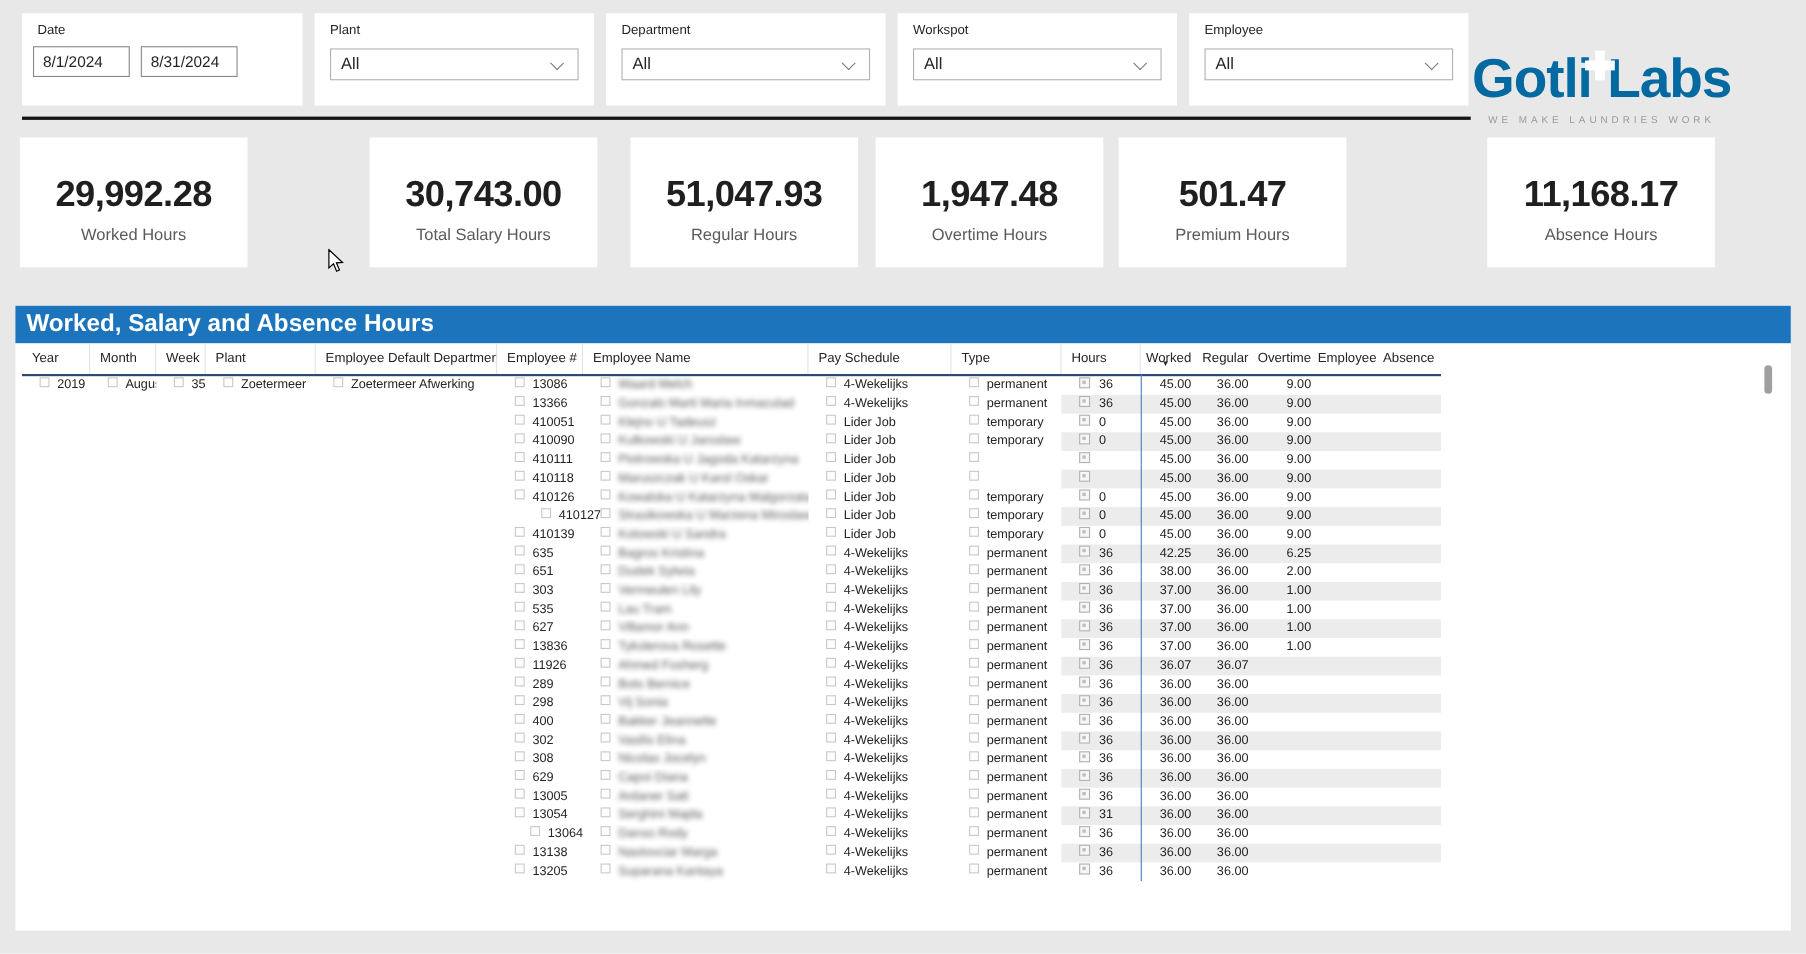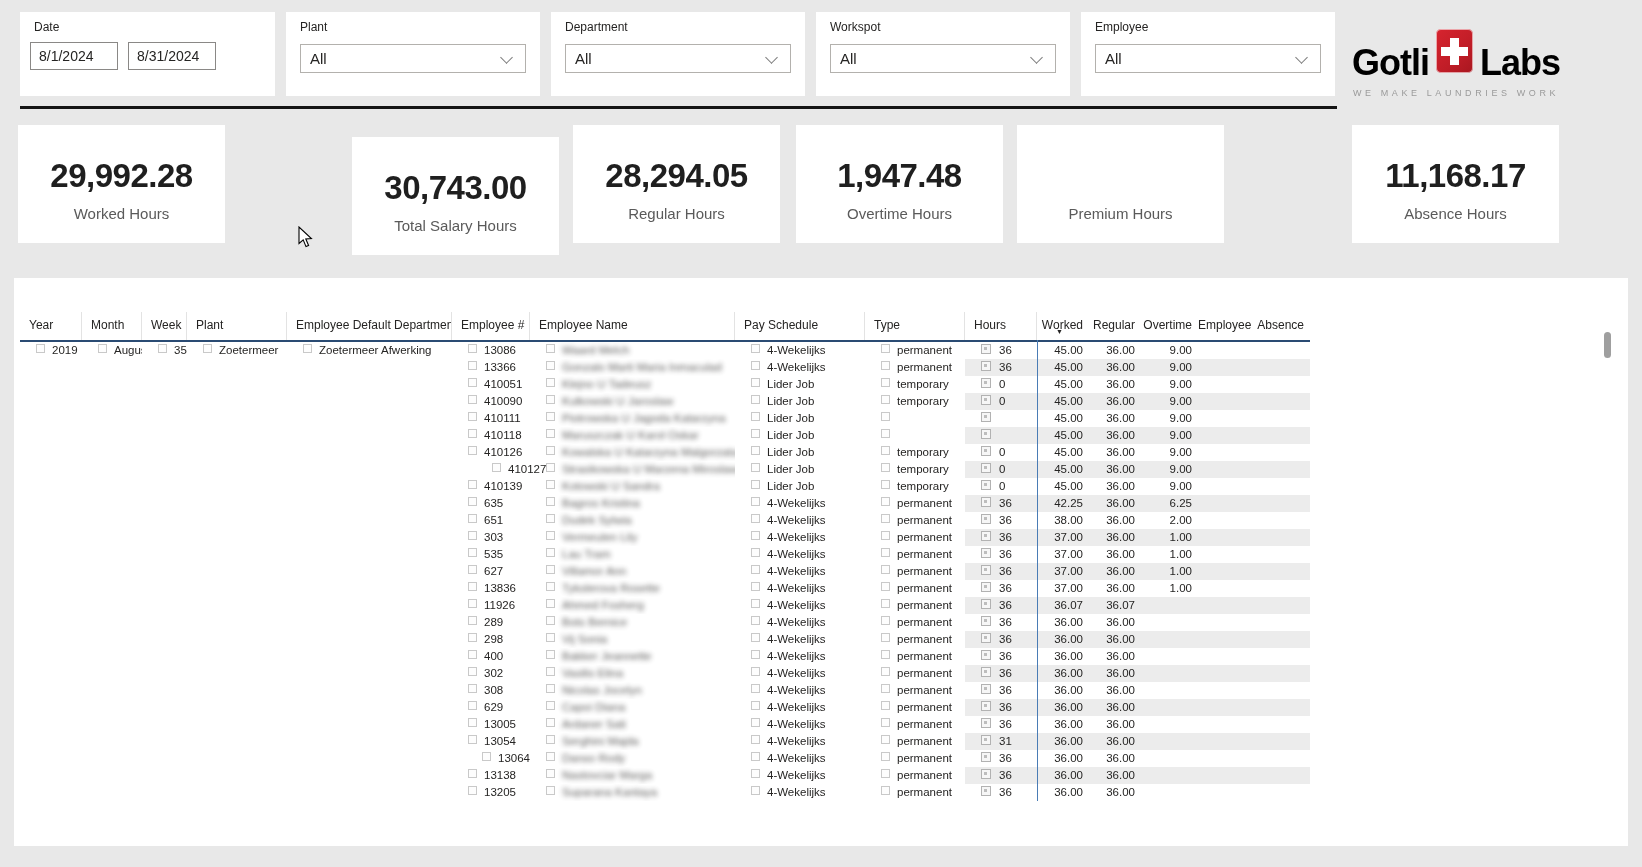--- a/index.html
+++ b/index.html
@@ -24,21 +24,21 @@
   }
   .ddvalue{position:absolute;left:9px;top:5px;font-size:15px;color:#252423;}
   .chev{
     position:absolute;right:14px;top:8px;width:8px;height:8px;
     border-right:1.6px solid #7a7a7a;border-bottom:1.6px solid #7a7a7a;
     transform:rotate(45deg);
   }
   
   .logo{position:absolute;left:1352px;top:18px;width:208px;height:78px;}
   .logo-row{display:flex;align-items:center;justify-content:center;gap:7px;}
-  .logo-word{font-size:36px;font-weight:700;color:#000000;letter-spacing:-1px;margin-top:24px;}
+  .logo-word{font-size:50px;font-weight:700;color:#0369a1;letter-spacing:-1px;margin-top:24px;}
   .cross-box{position:relative;width:44px;height:44px;border-radius:5px;
     background:linear-gradient(135deg,#d7242f 0%,#c01d27 60%,#a81720 100%);
     box-shadow:0 0 0 1px rgba(255,255,255,.6) inset;display:inline-block;}
   .cross-v{position:absolute;left:50%;top:50%;width:9px;height:27px;margin:-13.5px 0 0 -4.5px;background:#fff;}
   .cross-h{position:absolute;left:50%;top:50%;width:27px;height:9px;margin:-4.5px 0 0 -13.5px;background:#fff;}
   .tagline{margin-top:4px;text-align:center;font-size:9px;letter-spacing:3.6px;color:#9a9a9a;}
   
   .topline{position:absolute;left:20px;top:106px;width:1317px;height:2.5px;background:#141414;}
   
   .kpi{position:absolute;top:125px;width:207px;height:118px;background:#fff;text-align:center;}
@@ -126,41 +126,45 @@
   </div>
   <div class="tagline">WE MAKE LAUNDRIES WORK</div>
 </div>
 
 <div class="topline"></div>
 
 <div class="kpi" style="left:18px;">
   <div class="kpi-num">29,992.28</div>
   <div class="kpi-label">Worked Hours</div>
 </div>
-<div class="kpi" style="left:352px;margin-top:12px;">
+<div class="kpi" style="left:336px;">
   <div class="kpi-num">30,743.00</div>
   <div class="kpi-label">Total Salary Hours</div>
 </div>
 <div class="kpi" style="left:573px;">
-  <div class="kpi-num">28,294.05</div>
+  <div class="kpi-num">51,047.93</div>
   <div class="kpi-label">Regular Hours</div>
 </div>
 <div class="kpi" style="left:796px;">
   <div class="kpi-num">1,947.48</div>
   <div class="kpi-label">Overtime Hours</div>
 </div>
 <div class="kpi" style="left:1017px;">
+  <div class="kpi-num">501.47</div>
   <div class="kpi-label">Premium Hours</div>
 </div>
 <div class="kpi" style="left:1352px;">
   <div class="kpi-num">11,168.17</div>
   <div class="kpi-label">Absence Hours</div>
 </div>
 
 <div class="tablecard">
+  <div class="ttitle">
+    <span>Worked, Salary and Absence Hours</span>
+  </div>
   <div class="thead">
       <div class="hcell cat" style="left: 0px; width: 62px;"><span>Year</span></div>
       <div class="hcell cat" style="left: 62px; width: 60px;"><span>Month</span></div>
       <div class="hcell cat" style="left: 122px; width: 45px;"><span>Week</span></div>
       <div class="hcell cat" style="left: 167px; width: 100px;"><span>Plant</span></div>
       <div class="hcell cat" style="left: 267px; width: 165px;"><span>Employee Default Department</span></div>
       <div class="hcell cat" style="left: 432px; width: 78px;"><span>Employee #</span></div>
       <div class="hcell cat" style="left: 510px; width: 205px;"><span>Employee Name</span></div>
       <div class="hcell cat" style="left: 715px; width: 130px;"><span>Pay Schedule</span></div>
       <div class="hcell cat" style="left: 845px; width: 100px;"><span>Type</span></div>

